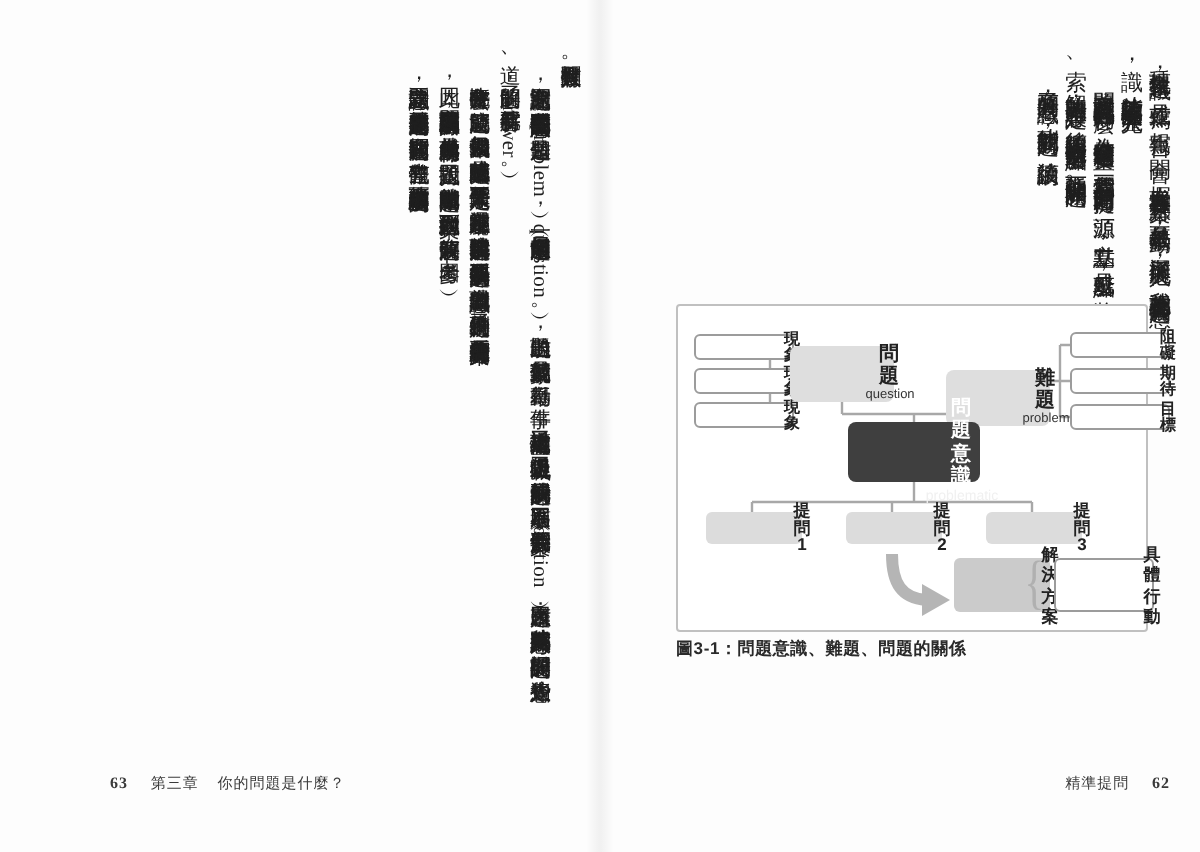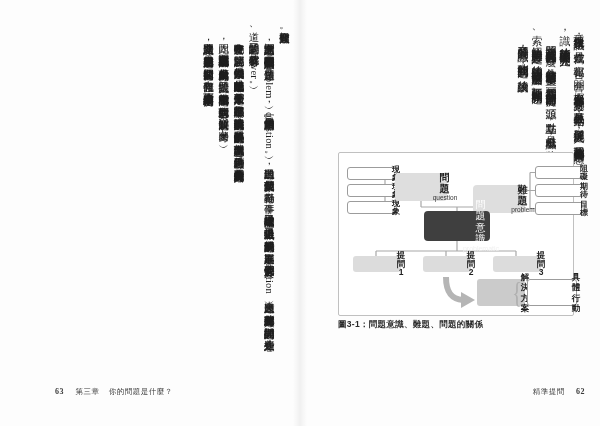--- a/index.html
+++ b/index.html
@@ -36,21 +36,21 @@
     font-size:8px;font-weight:bold;color:#222;line-height:1;
   }
   .graybig{
     width:52px;height:28px;background:#dedede;border-radius:4px;color:#222;
   }
   .graybig .t{font-size:10px;font-weight:bold;letter-spacing:1px;line-height:1.1;}
   .graybig .s{font-size:6.5px;line-height:1.1;color:#333;}
   .darkbox{
     width:66px;height:30px;background:#3f3f3f;border-radius:4px;color:#ffffff;
   }
-  .darkbox .t{font-size:10px;font-weight:normal;letter-spacing:1px;line-height:1.15;}
+  .darkbox .t{font-size:10px;font-weight:bold;letter-spacing:1px;line-height:1.15;}
   .darkbox .s{font-size:7px;line-height:1.15;color:#f0f0f0;}
   .prompt{
     width:46px;height:16px;background:#dcdcdc;border-radius:3px;
     font-size:8.5px;font-weight:bold;color:#222;line-height:1;
   }
   .twoline{width:34px;height:27px;border-radius:3px;font-size:8.5px;font-weight:bold;line-height:1.2;color:#222;}
   .solution{background:#cbcbcb;}
   .action{background:#ffffff;border:1px solid #9c9c9c;width:48px;}
   .brace{
     position:absolute;left:171px;top:123px;width:14px;height:32px;

